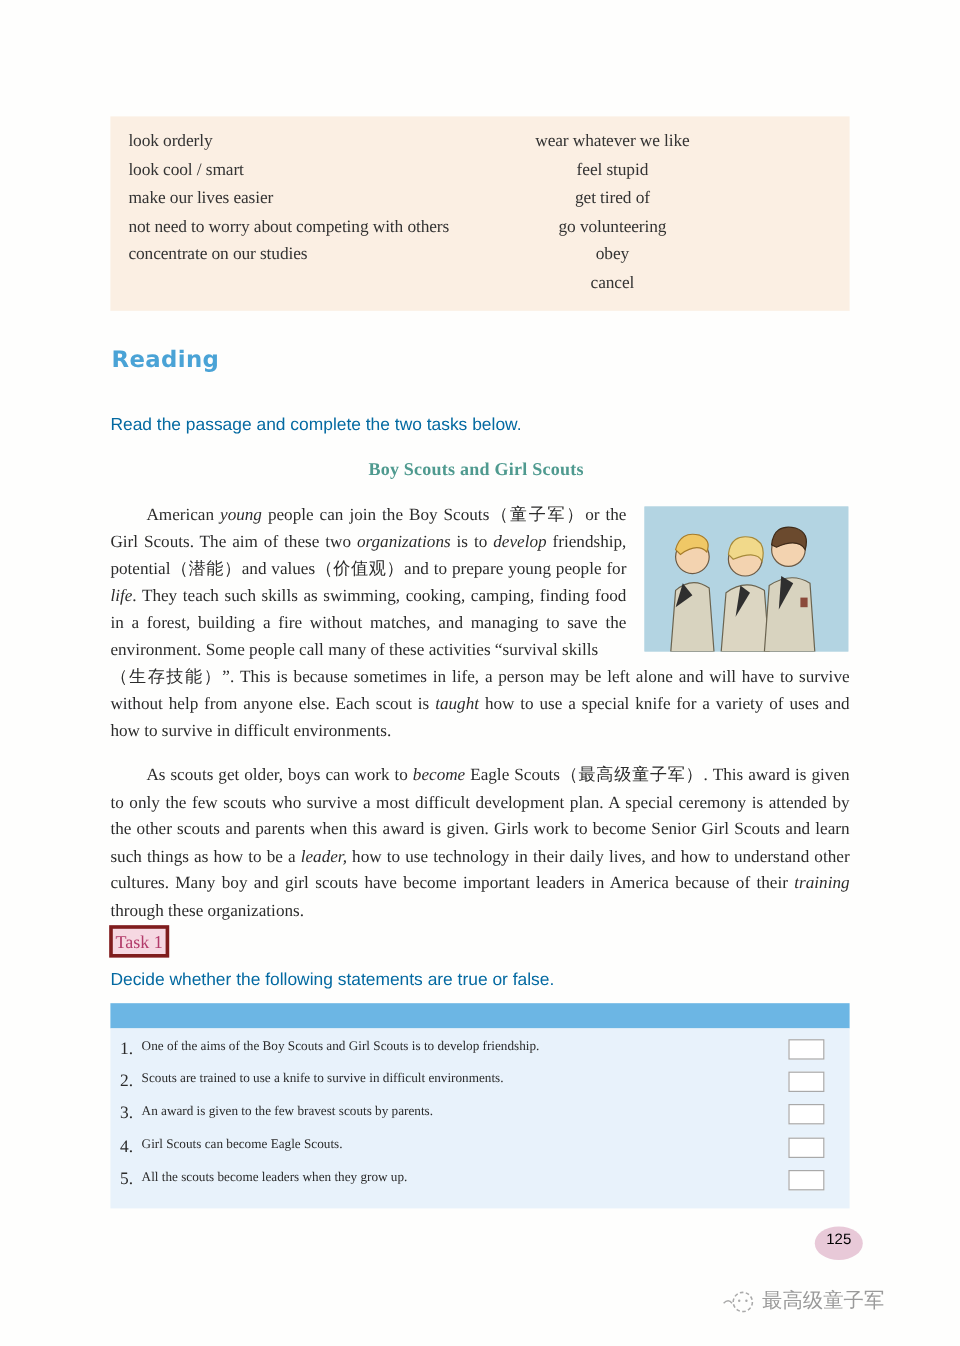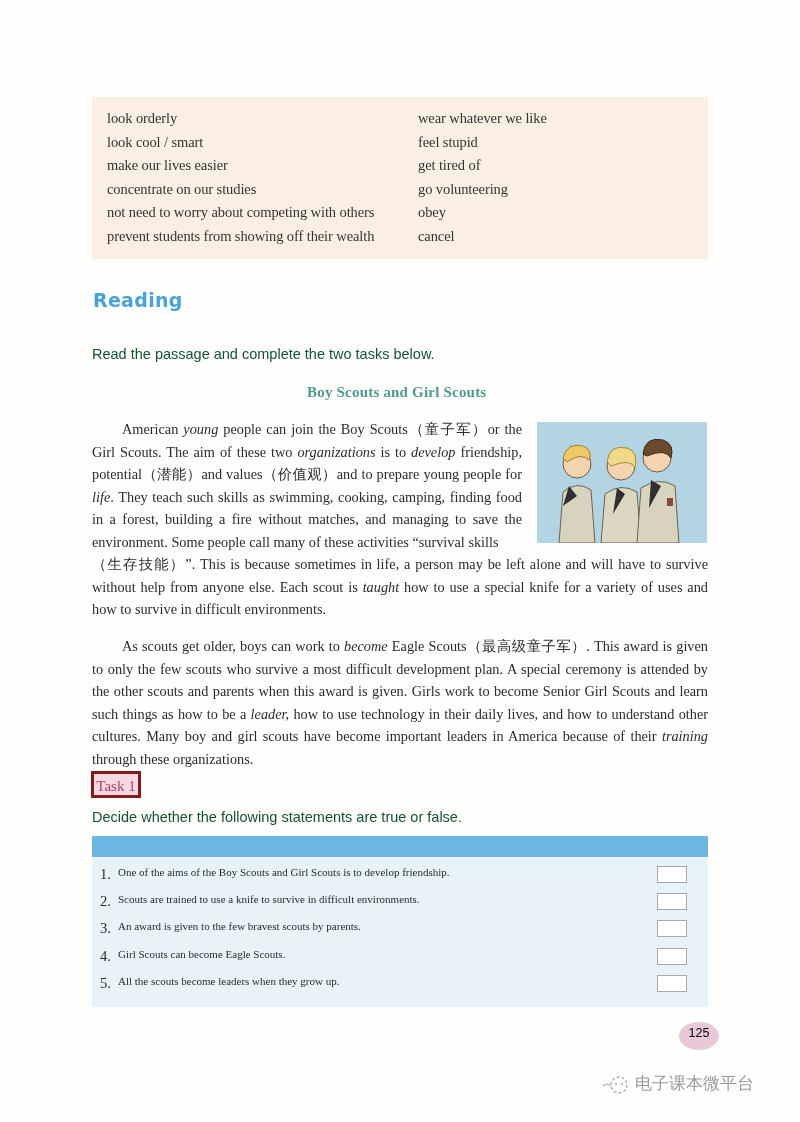--- a/index.html
+++ b/index.html
@@ -6,30 +6,30 @@
   body {
     width: 800px; height: 1122px; background: #fefefd; position: relative;
     overflow: hidden; font-family: "Liberation Serif", "DejaVu Serif", serif; color: #2b2b2b;
   }
   .phrase-box {
     position: absolute; left: 92px; top: 97px; width: 616px; height: 162px;
     background: #fbefe3;
   }
   .phrase-col { position: absolute; top: 10px; }
   .phrase-col.left { left: 15px; }
-  .phrase-col.right { left: 326px; }
+  .phrase-col.right { left: 354px; text-align: center; }
   .phrase-col div { font-size: 14.5px; height: 23.6px; line-height: 23.6px; color: #333; white-space: nowrap; letter-spacing: -0.1px; }
 
   .section-title {
     position: absolute; left: 93px; top: 289px; font-family: "DejaVu Sans", sans-serif;
     font-weight: bold; font-size: 19px; color: #4aa3d6; letter-spacing: 0.3px;
   }
   .instr {
     position: absolute; left: 92px; font-family: "Liberation Sans", sans-serif;
-    font-size: 14.5px; color: #14532d;
+    font-size: 14.5px; color: #0369a1;
   }
   .instr.one { top: 346px; }
   .instr.two { top: 809px; }
   .passage-title {
     position: absolute; left: 307px; top: 384px; font-weight: bold; font-size: 15px;
     color: #4f9a8f; letter-spacing: 0.2px;
   }
   .passage {
     position: absolute; left: 92px; font-size: 14.3px; line-height: 22.6px; color: #2b2b2b;
     text-align: justify;
@@ -70,23 +70,22 @@
   .watermark .wm-icon { display: inline-block; width: 30px; height: 20px; vertical-align: middle; margin-right: 4px; }
 </style>
 </head>
 <body>
 
 <div class="phrase-box">
   <div class="phrase-col left">
     <div>look orderly</div>
     <div>look cool / smart</div>
     <div>make our lives easier</div>
+    <div>not need to worry about competing with others</div>
     <div>concentrate on our studies</div>
-    <div>not need to worry about competing with others</div>
-    <div>prevent students from showing off their wealth</div>
   </div>
   <div class="phrase-col right">
     <div>wear whatever we like</div>
     <div>feel stupid</div>
     <div>get tired of</div>
     <div>go volunteering</div>
     <div>obey</div>
     <div>cancel</div>
   </div>
 </div>
@@ -160,14 +159,14 @@
 <div class="page-num">125</div>
 
 <div class="watermark">
   <span class="wm-icon">
     <svg width="30" height="20" viewBox="0 0 30 20">
         <circle cx="18" cy="11" r="8" fill="none" stroke="#aaa" stroke-width="1.3" stroke-dasharray="3 2"></circle>
         <circle cx="15" cy="10" r="1" fill="#aaa"></circle>
         <circle cx="21" cy="10" r="1" fill="#aaa"></circle>
         <path d="M2 12 Q6 8 9 12" fill="none" stroke="#aaa" stroke-width="1.2"></path>
       </svg>
-  </span><span>电子课本微平台</span>
+  </span><span>最高级童子军</span>
 </div>
 
 </body></html>

